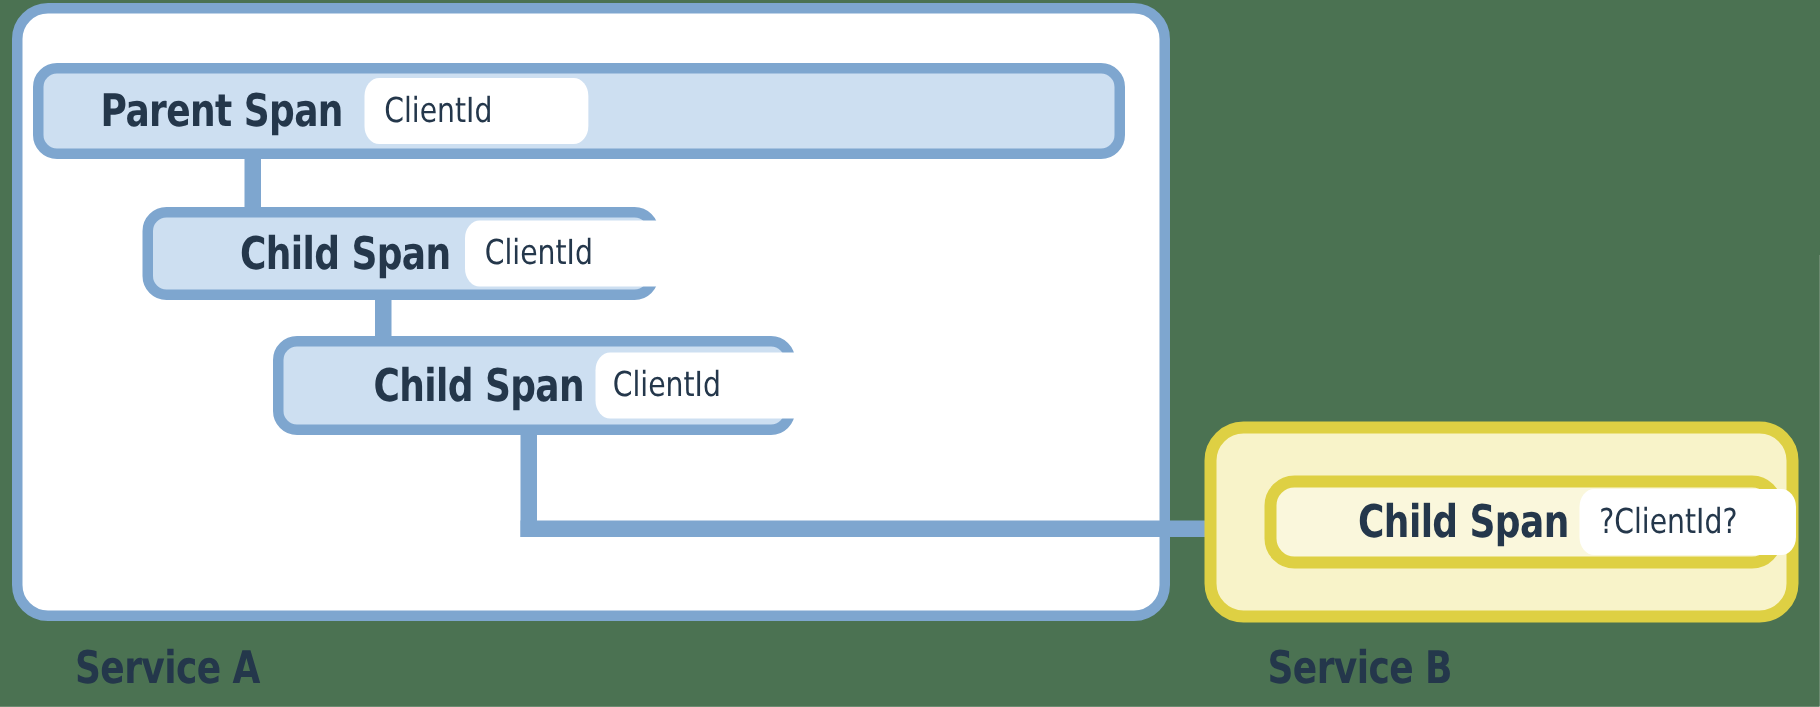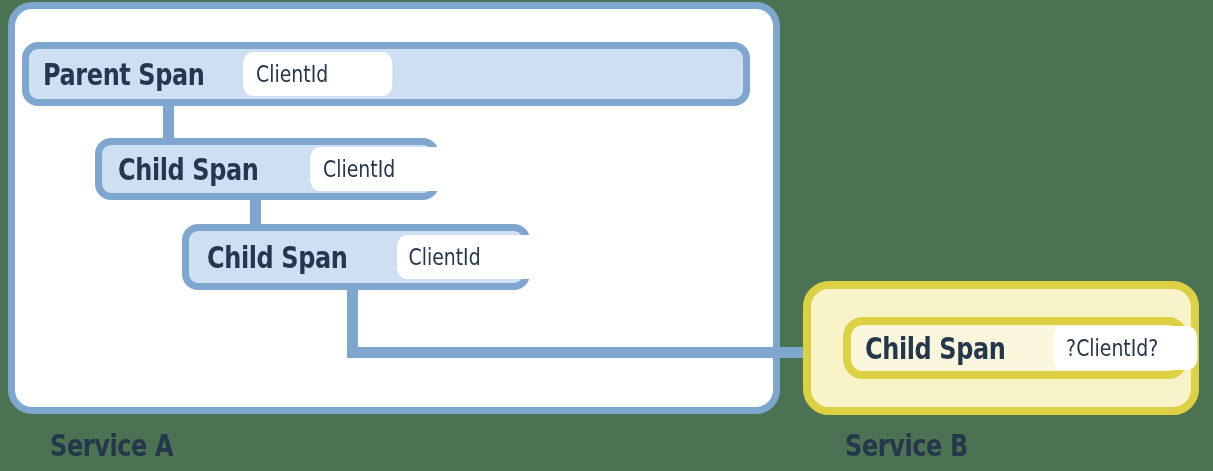--- a/index.html
+++ b/index.html
@@ -64,20 +64,21 @@
   #conn-c2-down-v      { left: 347px; top: 282px; width: 11px; height: 76px; }
   #conn-c2-right-h     { left: 347px; top: 347px; width: 469px; height: 11px; }
 
   
   .span-box {
     position: absolute;
     box-sizing: border-box;
     display: flex;
     align-items: center;
     border-radius: 16px;
+    text-align: right;
   }
   .span-blue {
     background: #cddff1;
     border: 7px solid #7ea6cf;
   }
   .span-yellow {
     background: #faf7dc;
     border: 8px solid #ded043;
     border-radius: 20px;
   }

